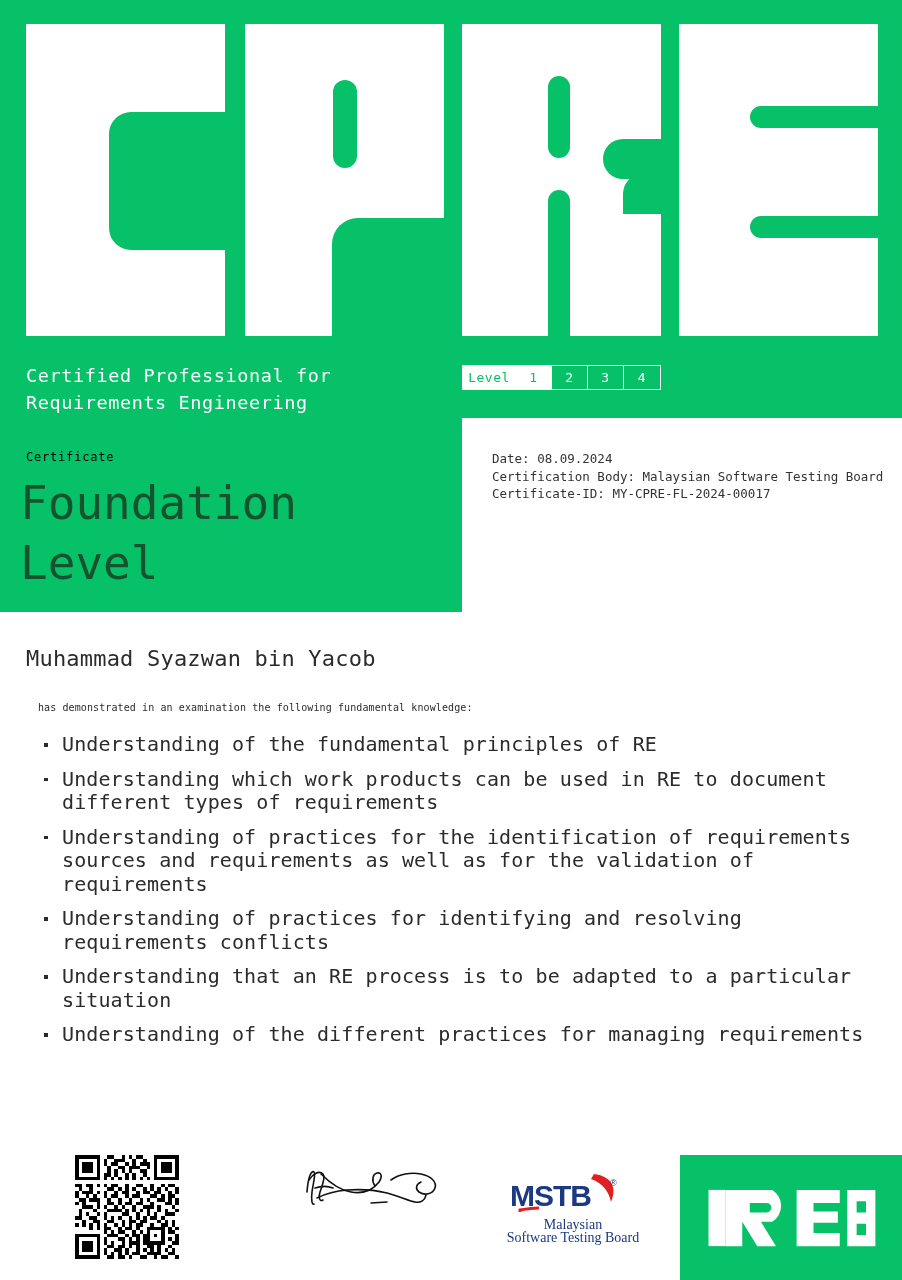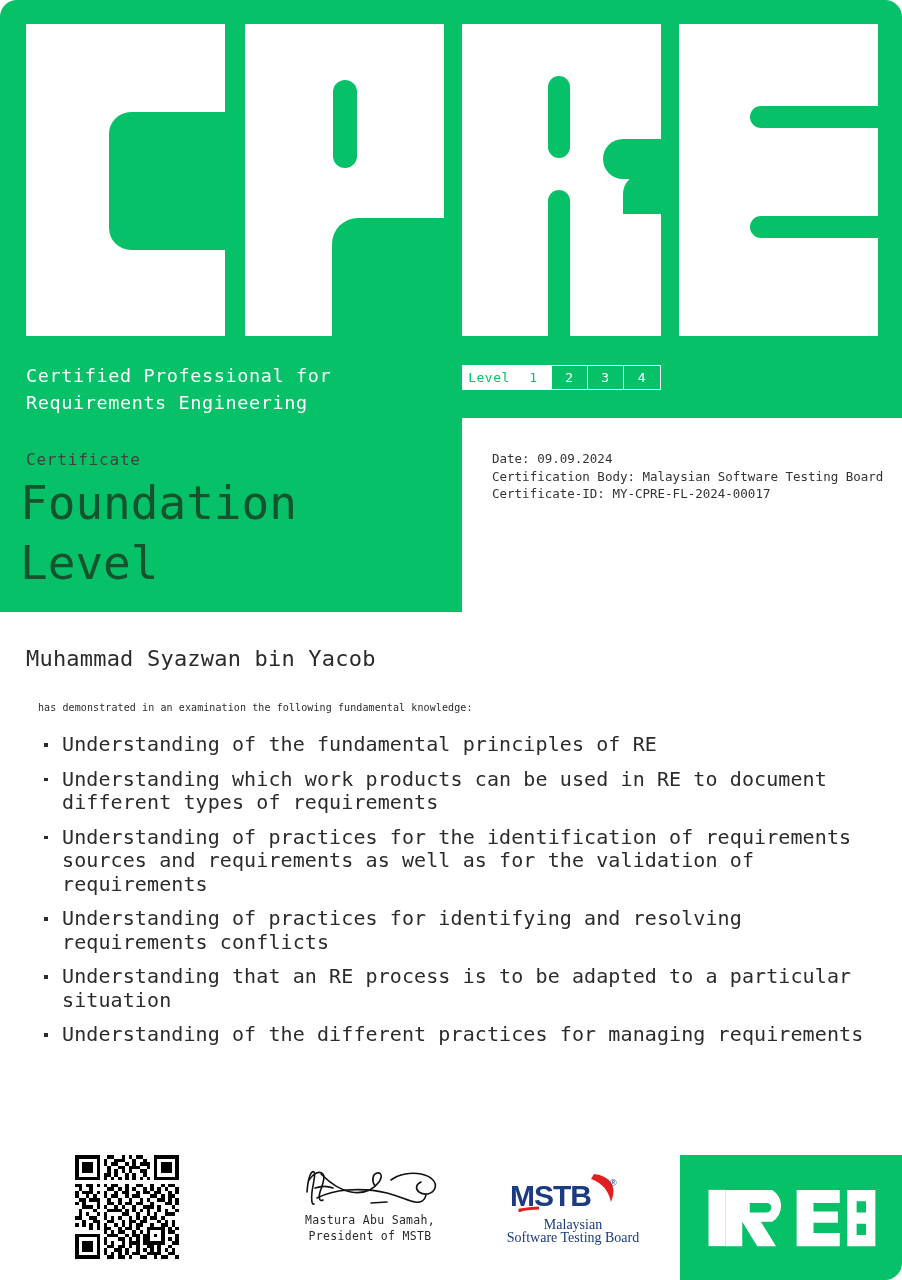--- a/index.html
+++ b/index.html
@@ -9,21 +9,20 @@
   }
   body {
     font-family: "DejaVu Sans Mono", monospace;
   }
   .page {
     position: relative;
     width: 902px;
     height: 1280px;
     background: #ffffff;
     overflow: hidden;
-    border-radius: 17px;
   }
 
   
   .header-band {
     position: absolute;
     left: 0; top: 0;
     width: 902px;
     height: 418px;
     background: #06C167;
   }
@@ -163,22 +162,22 @@
   .title-panel {
     position: absolute;
     left: 0; top: 418px;
     width: 462px;
     height: 194px;
     background: #06C167;
   }
   .kicker {
     position: absolute;
     left: 26px; top: 32px;
-    color: #404040;
-    font-size: 16px;
+    color: #000000;
+    font-size: 12px;
     letter-spacing: 0.8px;
   }
   .big-title {
     position: absolute;
     left: 20px; top: 55px;
     color: #14532d;
     font-size: 46px;
     line-height: 60px;
     letter-spacing: 0px;
     white-space: pre-line;
@@ -330,21 +329,21 @@
     </div>
   </div>
 
   <div class="title-panel">
     <div class="kicker">Certificate</div>
     <div class="big-title">Foundation
 Level</div>
   </div>
 
   <div class="meta">
-    <div>Date: 09.09.2024</div>
+    <div>Date: 08.09.2024</div>
     <div>Certification Body: Malaysian Software Testing Board</div>
     <div>Certificate-ID: MY-CPRE-FL-2024-00017</div>
   </div>
 
   <div class="recipient">Muhammad Syazwan bin Yacob</div>
   <div class="intro">has demonstrated in an examination the following fundamental knowledge:</div>
 
   <ul class="bullets">
     <li>Understanding of the fundamental principles of RE</li>
     <li>Understanding which work products can be used in RE to document different types of requirements</li>
@@ -588,22 +587,20 @@
       <g fill="none" stroke="#111111" stroke-width="1.6" stroke-linecap="round">
         <path d="M12 32 C13 18, 16 10, 19 12 C21 14, 18 24, 17 32 C16 40, 17 45, 19 44"></path>
         <path d="M14 20 C18 14, 24 10, 28 14 C31 17, 27 26, 25 32 C23 38, 25 42, 28 40"></path>
         <path d="M22 38 C30 34, 40 31, 52 30 C66 29, 80 30, 92 33 C104 36, 114 41, 120 42 C126 43, 130 40, 131 35"></path>
         <path d="M26 14 C34 22, 44 30, 56 32 C68 34, 78 30, 84 22 C88 16, 86 12, 82 13 C78 14, 76 20, 80 26"></path>
         <path d="M96 20 C104 14, 116 12, 126 14 C136 16, 142 22, 140 28 C138 34, 130 36, 124 32 C120 29, 121 24, 126 22"></path>
         <path d="M20 28 C26 26, 33 26, 38 28"></path>
         <path d="M76 43 L92 42"></path>
       </g>
     </svg>
-    <div class="sig-name">Mastura Abu Samah,
-President of MSTB</div>
   </div>
 
   <div class="mstb-logo">
     <div class="mstb-mark">
       <svg viewBox="0 0 150 50" width="150" height="50" aria-hidden="true">
         <path d="M96 6 C112 8, 120 18, 113 34 C111 24, 105 15, 93 11 Z" fill="#e02020"></path>
         <path d="M22 44 L22 42 C28 41, 34 40, 41 40" fill="none" stroke="#e02020" stroke-width="3"></path>
         <text x="12" y="38" font-family="'Liberation Sans', sans-serif" font-size="30" font-weight="bold" fill="#1b3a82" letter-spacing="-1">MSTB</text>
         <text x="112" y="18" font-family="'Liberation Sans', sans-serif" font-size="9" fill="#1b3a82">®</text>
       </svg>

